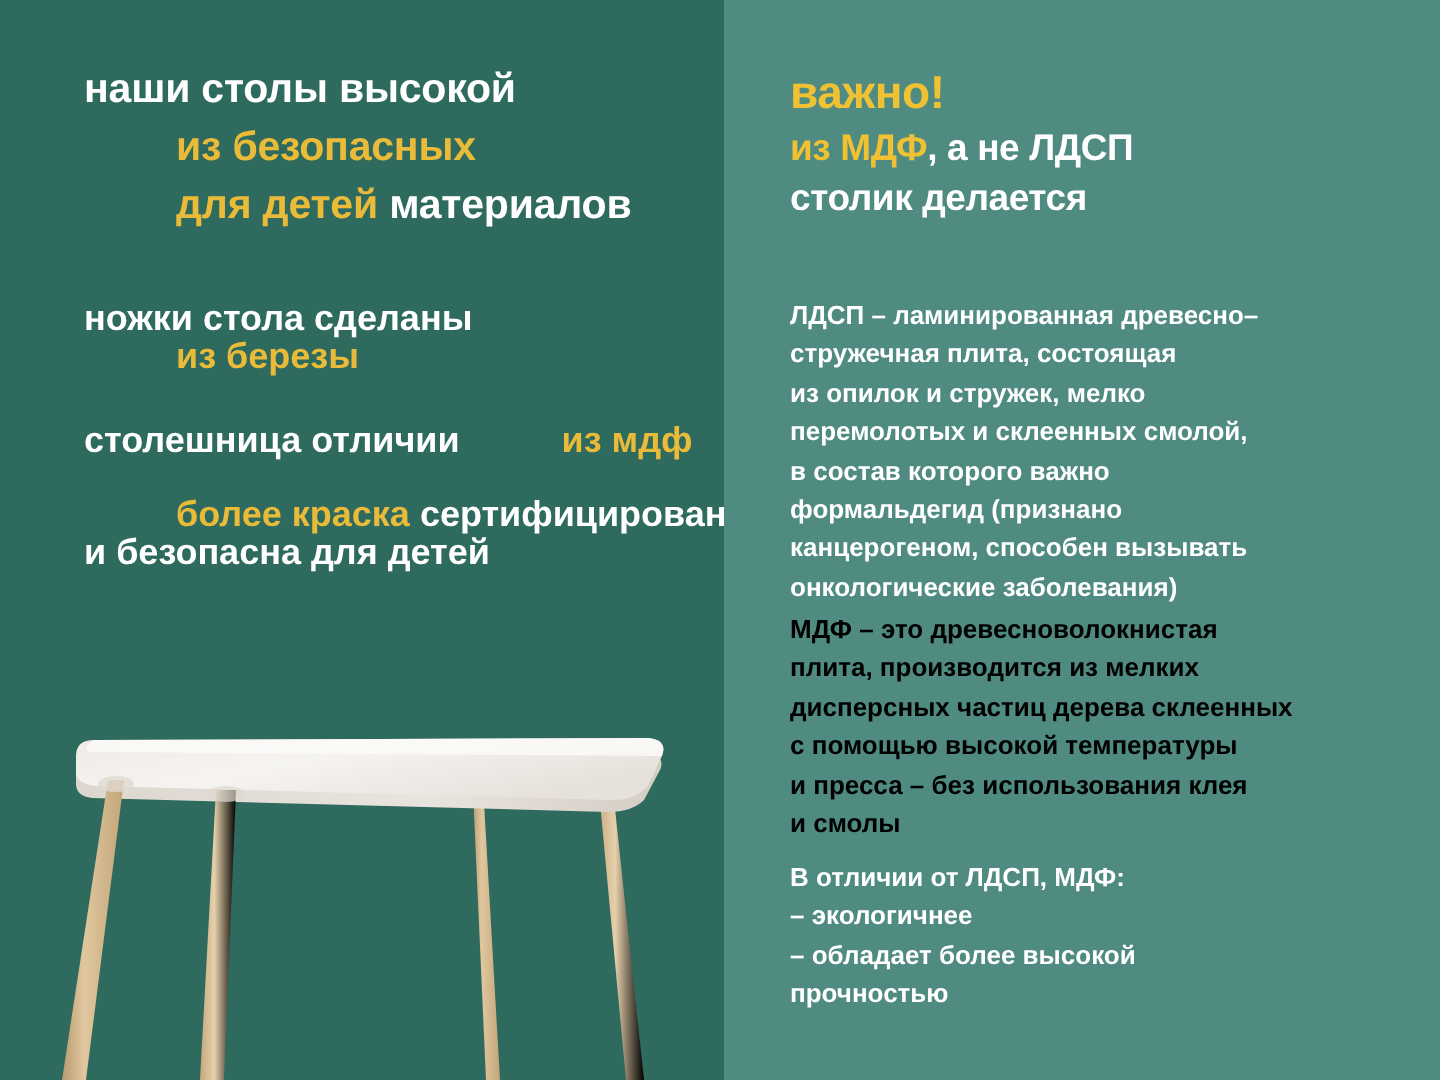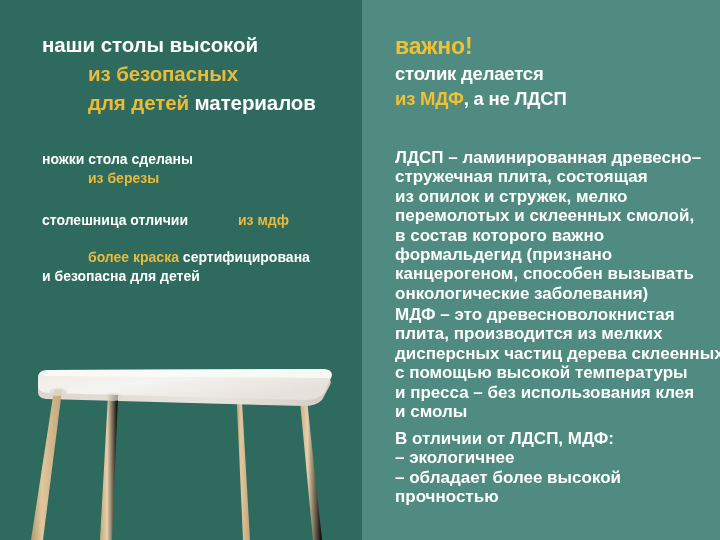--- a/index.html
+++ b/index.html
@@ -41,21 +41,21 @@
     line-height: 29px;
     color: #ffffff;
     letter-spacing: -0.1px;
     margin: 0;
   }
   .hl-line { display: block; white-space: nowrap; }
   .gold { color: #e9bb39; margin-left: 46px; }
   .white { color: #ffffff; }
 
   .bullet {
-    font-size: 14px;
+    font-size: 18px;
     font-weight: bold;
     line-height: 19px;
     color: #ffffff;
     letter-spacing: 0px;
   }
   .bullet .ln { display: block; white-space: nowrap; }
   #bullet-1 { position: absolute; left: 42px; top: 150px; }
   #bullet-2 { position: absolute; left: 42px; top: 211px; }
   #bullet-3 { position: absolute; left: 42px; top: 248px; }
 
@@ -102,28 +102,28 @@
     color: #ffffff;
     white-space: nowrap;
     letter-spacing: -0.2px;
   }
   .rh-gold { color: #f0c233; }
 
   .body-para {
     position: absolute;
     left: 33px;
     width: 322px;
-    font-size: 17px;
+    font-size: 13px;
     font-weight: bold;
     line-height: 19.4px;
     letter-spacing: 0px;
   }
   .body-para .ln { display: block; white-space: nowrap; }
   #para-ldsp { top: 148px; color: #ffffff; }
-  #para-mdf  { top: 305px; color: #ffffff; }
+  #para-mdf  { top: 305px; color: #000000; }
   #para-diff { top: 429px; color: #ffffff; }
 </style>
 </head>
 <body>
 
 <div id="page">
 
   <div id="left-panel">
 
     <div id="left-text">
@@ -190,22 +190,22 @@
         <ellipse cx="58" cy="52" rx="9" ry="4" fill="#e0dad2" opacity="0.8"></ellipse>
         <ellipse cx="113" cy="57" rx="9" ry="4" fill="#ded8d0" opacity="0.7"></ellipse>
       </svg>
     </div>
   </div>
 
   <div id="right-panel">
 
     <div id="right-head">
       <span id="important-word">важно!</span>
+      <span class="rh-line"><span class="rh-gold">из МДФ</span><span>, а не ЛДСП</span></span>
       <span class="rh-line">столик делается</span>
-      <span class="rh-line"><span class="rh-gold">из МДФ</span><span>, а не ЛДСП</span></span>
     </div>
 
     <div class="body-para" id="para-ldsp">
       <span class="ln">ЛДСП – ламинированная древесно–</span>
       <span class="ln">стружечная плита, состоящая</span>
       <span class="ln">из опилок и стружек, мелко</span>
       <span class="ln">перемолотых и склеенных смолой,</span>
       <span class="ln">в состав которого важно</span>
       <span class="ln">формальдегид (признано</span>
       <span class="ln">канцерогеном, способен вызывать</span>

